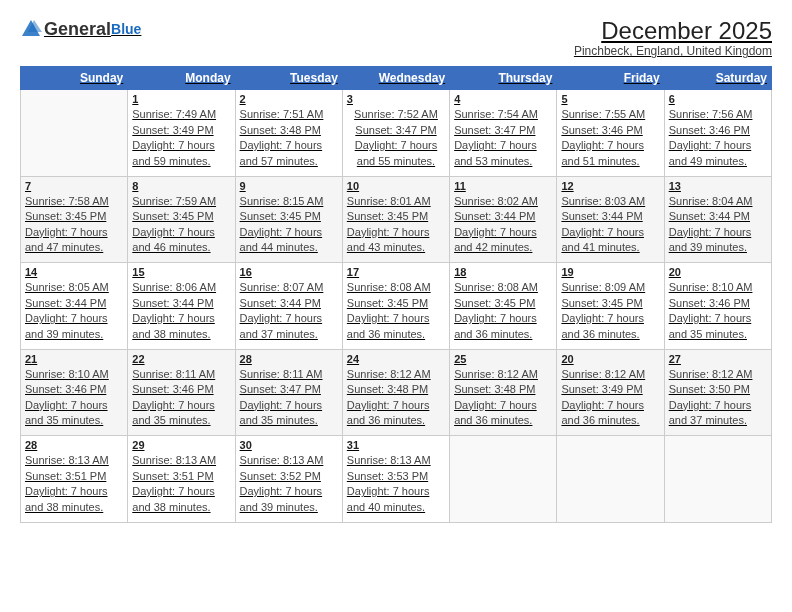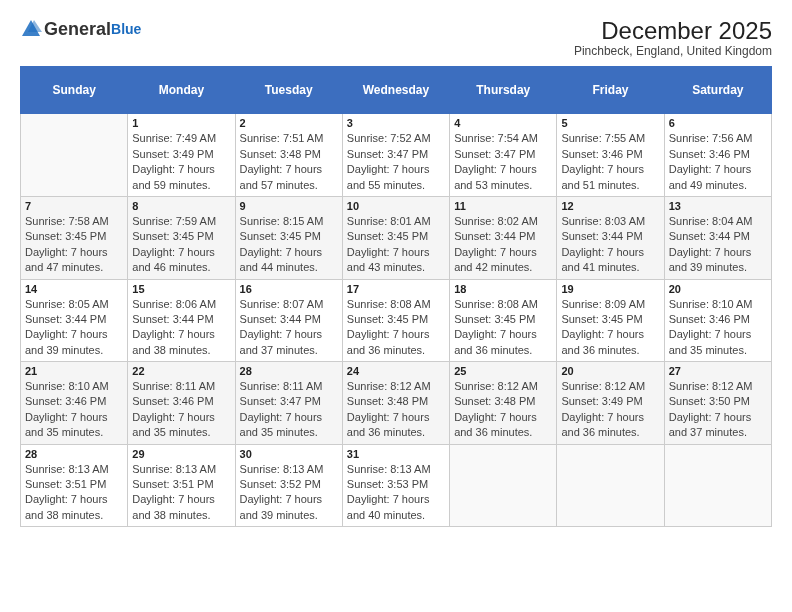--- a/index.html
+++ b/index.html
@@ -9,20 +9,21 @@
       width: 792px;
       height: 612px;
       overflow: hidden;
     }
     .page {
       width: 792px;
       height: 533px;
       padding: 18px 20px 10px 20px;
       display: flex;
       flex-direction: column;
+      text-decoration: underline;
     }
     .header {
       display: flex;
       justify-content: space-between;
       align-items: flex-start;
       margin-bottom: 8px;
     }
     .logo {
       display: flex;
       flex-direction: column;
@@ -65,22 +66,22 @@
       border: 1px solid #ccc;
       border-collapse: collapse;
       width: 100%;
       table-layout: fixed;
     }
     .calendar th {
       background-color: #3c6ebf;
       color: #fff;
       font-size: 12px;
       font-weight: bold;
-      padding: 16px 4px;
-      text-align: center;
+      padding: 4px 4px;
+      text-align: right;
       border: 1px solid #3c6ebf;
     }
     .calendar td {
       border: 1px solid #ccc;
       vertical-align: top;
       padding: 3px 4px;
       font-size: 9.5px;
       color: #333;
       height: 82px;
     }
@@ -148,21 +149,21 @@
           </td>
           <td>
             <span class="day-num">2</span>
             <div class="cell-info" style="white-space: pre-line;">Sunrise: 7:51 AM
 Sunset: 3:48 PM
 Daylight: 7 hours
 and 57 minutes.</div>
           </td>
           <td>
             <span class="day-num">3</span>
-            <div class="cell-info" style="white-space: pre-line;">Sunrise: 7:52 AM
+            <div class="cell-info" style="white-space: pre-line; text-align: center;">Sunrise: 7:52 AM
 Sunset: 3:47 PM
 Daylight: 7 hours
 and 55 minutes.</div>
           </td>
           <td>
             <span class="day-num">4</span>
             <div class="cell-info" style="white-space: pre-line;">Sunrise: 7:54 AM
 Sunset: 3:47 PM
 Daylight: 7 hours
 and 53 minutes.</div>

